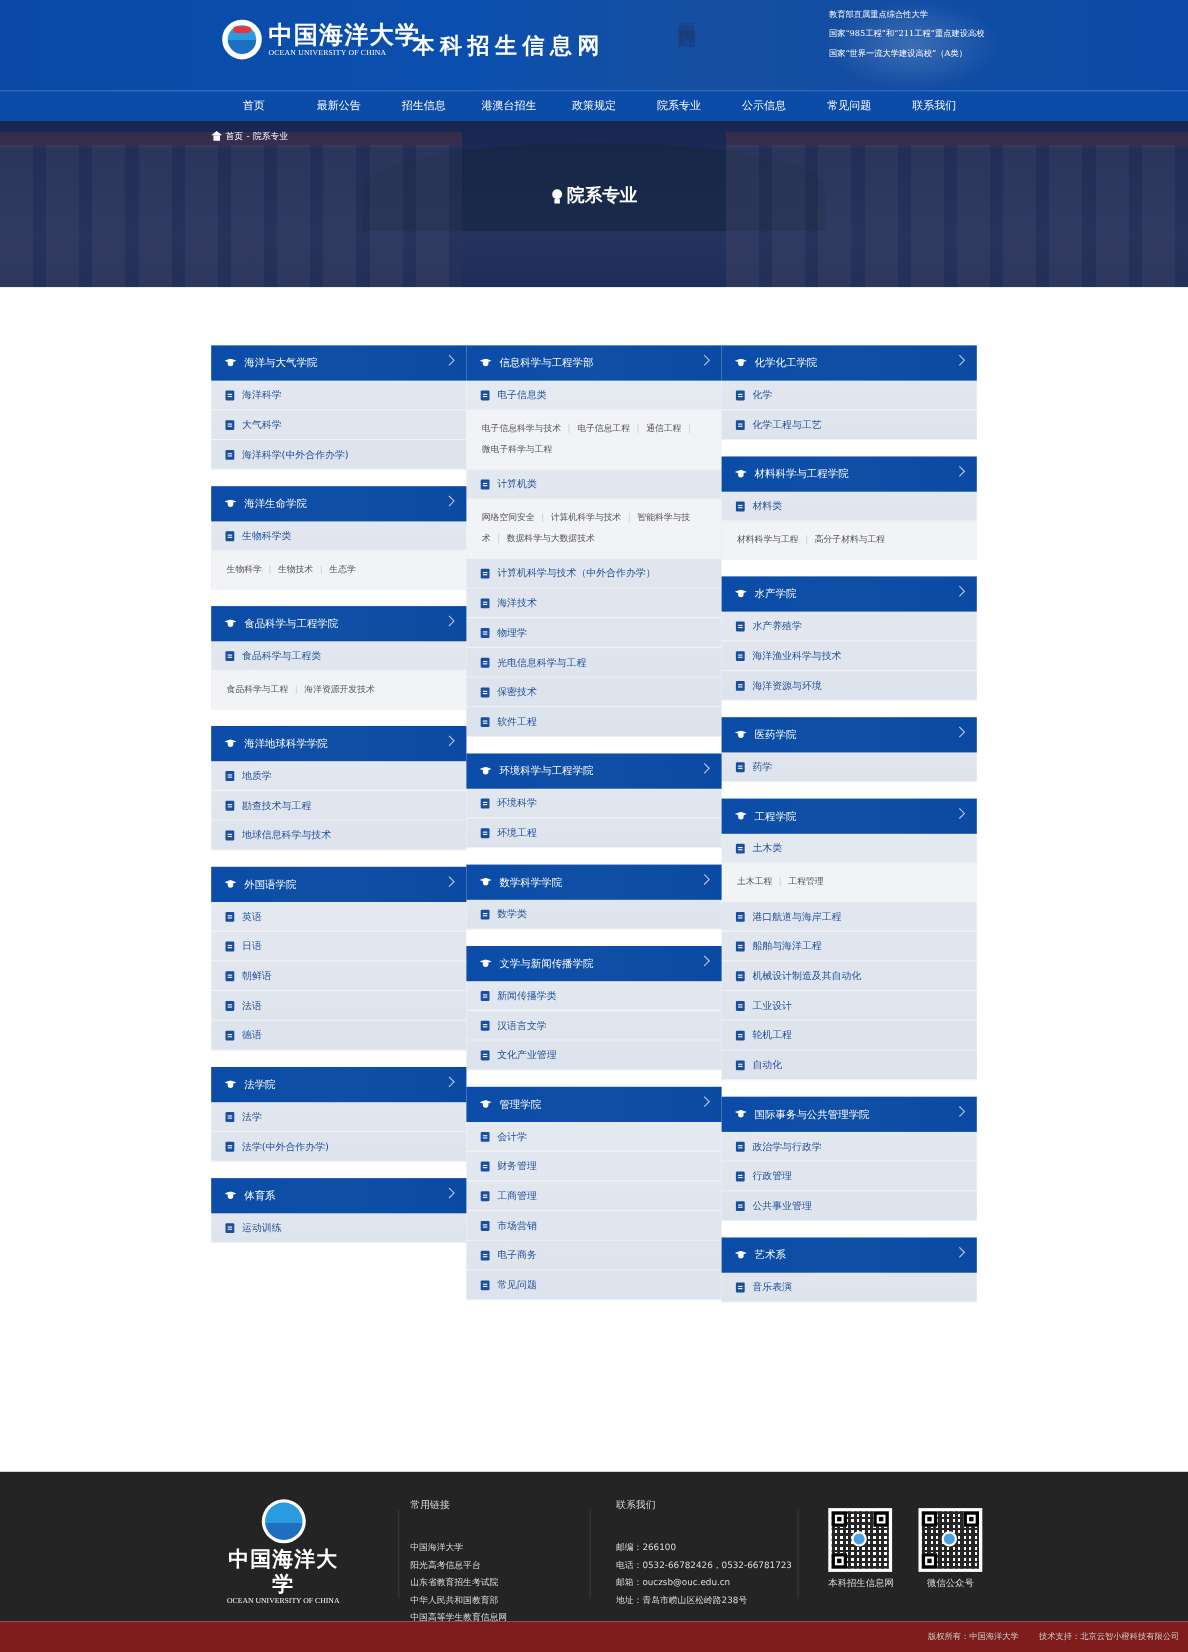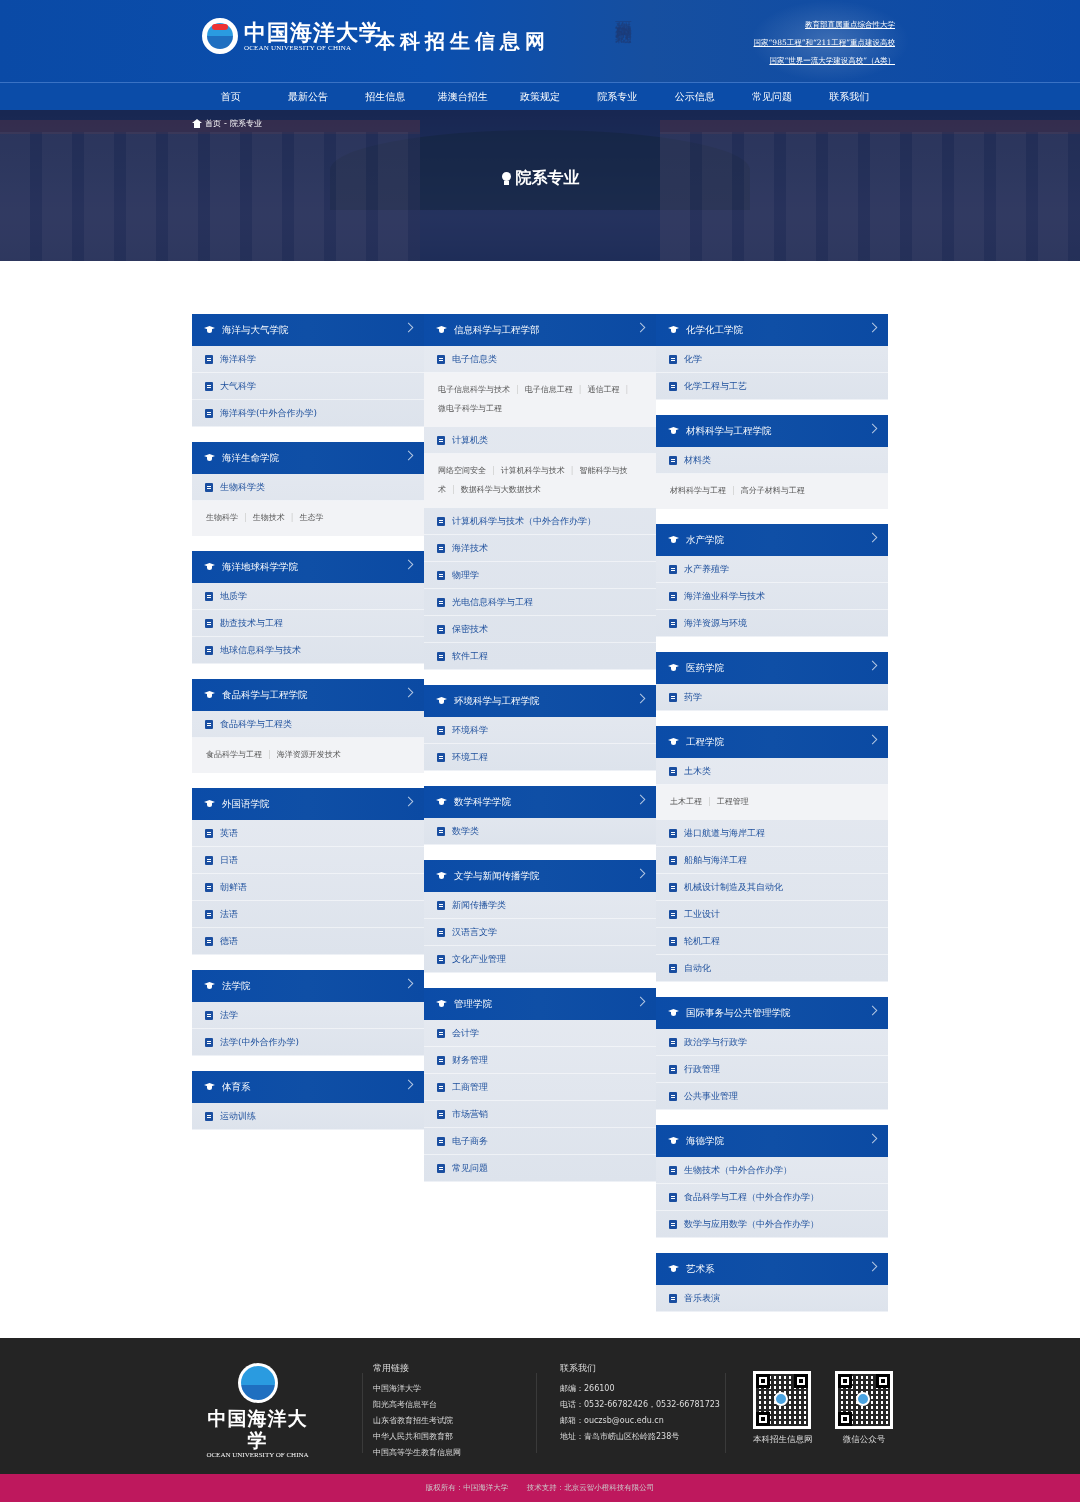--- a/index.html
+++ b/index.html
@@ -9,21 +9,21 @@
   .topbar .deco { position: absolute; left: 560px; top: 0; width: 160px; height: 82px; border-radius: 50% 50% 0 0; background: radial-gradient(ellipse at center, rgba(255,255,255,0.18), rgba(255,255,255,0) 70%); }
   .logo { position: absolute; left: 12px; top: 18px; display: flex; align-items: center; }
   .logo-seal { width: 36px; height: 36px; border-radius: 50%; background: #fff; border: 2px solid #fff; position: relative; overflow: hidden; }
   .logo-seal::before { content: ""; position: absolute; inset: 3px; border-radius: 50%; background: linear-gradient(#2a9be0 50%, #1f6fc0 50%); }
   .logo-seal::after { content: ""; position: absolute; left: 8px; top: 4px; width: 16px; height: 6px; background: #e33; border-radius: 3px; }
   .logo-text { margin-left: 6px; color: #fff; }
   .logo-cn { font-family: "DejaVu Serif", serif; font-size: 22px; font-weight: bold; letter-spacing: 1px; line-height: 24px; }
   .logo-en { font-family: "Liberation Serif", serif; font-size: 7px; letter-spacing: 0.2px; }
   .site-name { position: absolute; left: 185px; top: 28px; color: #fff; font-family: "DejaVu Serif", serif; font-size: 20px; font-weight: bold; letter-spacing: 5px; }
   .callig { position: absolute; left: 420px; top: 8px; color: rgba(30,60,120,0.55); font-family: "DejaVu Serif", serif; font-size: 17px; writing-mode: vertical-rl; line-height: 28px; height: 70px; }
-  .slogans { position: absolute; right: -5px; top: 16px; text-align: right; color: #fff; font-family: "DejaVu Serif", serif; font-size: 7.5px; line-height: 18px; text-decoration: underline; }
+  .slogans { position: absolute; right: -5px; top: 4px; color: #fff; font-family: "DejaVu Serif", serif; font-size: 7.5px; line-height: 18px; }
   .nav { height: 28px; background: #0b4ca8; border-top: 1px solid #3a72c4; }
   .nav ul { width: 700px; margin: 0 auto; display: flex; list-style: none; justify-content: space-between; padding: 0 2px; }
   .nav li { width: 78px; text-align: center; color: #fff; font-size: 10px; line-height: 27px; cursor: pointer; }
   .banner { height: 151px; position: relative; overflow: hidden; background: linear-gradient(180deg, #1d2d55 0%, #2a3a63 40%, #3a4670 70%, #2c3a62 100%); }
   .banner .bld-l { position: absolute; left: 0; top: 22px; width: 420px; height: 140px; background: repeating-linear-gradient(90deg, rgba(120,110,130,0.45) 0 30px, rgba(70,70,100,0.5) 30px 42px); }
   .banner .bld-r { position: absolute; right: 0; top: 22px; width: 420px; height: 140px; background: repeating-linear-gradient(90deg, rgba(120,110,130,0.45) 0 30px, rgba(70,70,100,0.5) 30px 42px); }
   .banner .roof-l, .banner .roof-r { position: absolute; top: 10px; width: 420px; height: 14px; background: rgba(140,70,70,0.55); }
   .banner .roof-l { left: 0; } .banner .roof-r { right: 0; }
   .banner .hill { position: absolute; left: 330px; top: 20px; width: 420px; height: 80px; background: rgba(20,40,40,0.55); border-radius: 50% 50% 0 0; }
   .banner .overlay { position: absolute; inset: 0; background: rgba(20,35,80,0.55); }
@@ -52,33 +52,33 @@
   .sep { color: #ccc; margin: 0 6px; }
 
   .footer { background: #242424; height: 136px; }
   .footer .inner { width: 700px; margin: 0 auto; position: relative; height: 136px; }
   .f-logo { position: absolute; left: 10px; top: 25px; width: 115px; text-align: center; color: #fff; }
   .f-seal { width: 40px; height: 40px; margin: 0 auto 4px; border-radius: 50%; background: #fff; position: relative; }
   .f-seal::before { content: ""; position: absolute; inset: 3px; border-radius: 50%; background: linear-gradient(#2a9be0 55%, #1f6fc0 55%); }
   .f-cn { font-family: "DejaVu Serif", serif; font-size: 19px; font-weight: bold; letter-spacing: 1px; line-height: 22px; }
   .f-en { font-family: "Liberation Serif", serif; font-size: 7px; }
   .f-links { position: absolute; left: 183px; top: 24px; border-left: 1px solid #3a3a3a; padding-left: 0; }
-  .f-col-title { color: #ddd; font-size: 9px; margin-bottom: 6px; }
+  .f-col-title { color: #ddd; font-size: 9px; margin-bottom: 24px; }
   .f-item { color: #ddd; font-size: 8px; line-height: 16px; cursor: pointer; }
   .f-contact { position: absolute; left: 370px; top: 24px; }
   .vline { position: absolute; top: 35px; width: 1px; height: 80px; background: #3a3a3a; }
   .qr-wrap { position: absolute; top: 33px; text-align: center; color: #ddd; font-size: 8.5px; }
   .qr { width: 58px; height: 58px; background: #fff; padding: 3px; position: relative; margin-bottom: 5px; }
   .qr-inner { width: 100%; height: 100%; background:
       repeating-linear-gradient(0deg, #000 0 2px, transparent 2px 5px),
       repeating-linear-gradient(90deg, #000 0 3px, #fff 3px 5px); opacity: 0.85; position: relative; }
   .qr-corner { position: absolute; width: 14px; height: 14px; border: 3px solid #000; background: #fff; }
   .qr-corner::after { content: ""; position: absolute; left: 2px; top: 2px; width: 4px; height: 4px; background: #000; }
   .qr-dot { position: absolute; left: 21px; top: 21px; width: 14px; height: 14px; border-radius: 50%; background: #4aa3e0; border: 2px solid #fff; }
-  .copyright { background: #be185d; height: 28px; color: #ccc; font-size: 7.5px; text-align: center; line-height: 28px; }
+  .copyright { background: #7f1d1d; height: 28px; color: #ccc; font-size: 7.5px; text-align: right; line-height: 28px; }
   .copyright span { margin: 0 8px; }
 </style>
 </head>
 <body>
 
 <div class="topbar">
   <div class="inner">
     <div class="deco"></div>
     <div class="logo">
       <div class="logo-seal"></div>
@@ -159,51 +159,51 @@
         </div>
         <div class="row">
           <span class="book-icon"></span>
           <span>生物科学类</span>
         </div>
         <div class="sub"><span>生物科学</span><span class="sep">|</span><span>生物技术</span><span class="sep">|</span><span>生态学</span></div>
       </div>
       <div class="card">
         <div class="card-head">
           <span class="cap-icon"></span>
+          <span>食品科学与工程学院</span>
+          <span class="chev"></span>
+        </div>
+        <div class="row">
+          <span class="book-icon"></span>
+          <span>食品科学与工程类</span>
+        </div>
+        <div class="sub"><span>食品科学与工程</span><span class="sep">|</span><span>海洋资源开发技术</span></div>
+      </div>
+      <div class="card">
+        <div class="card-head">
+          <span class="cap-icon"></span>
           <span>海洋地球科学学院</span>
           <span class="chev"></span>
         </div>
         <div class="row">
           <span class="book-icon"></span>
           <span>地质学</span>
         </div>
         <div class="row">
           <span class="book-icon"></span>
           <span>勘查技术与工程</span>
         </div>
         <div class="row">
           <span class="book-icon"></span>
           <span>地球信息科学与技术</span>
         </div>
       </div>
       <div class="card">
         <div class="card-head">
           <span class="cap-icon"></span>
-          <span>食品科学与工程学院</span>
-          <span class="chev"></span>
-        </div>
-        <div class="row">
-          <span class="book-icon"></span>
-          <span>食品科学与工程类</span>
-        </div>
-        <div class="sub"><span>食品科学与工程</span><span class="sep">|</span><span>海洋资源开发技术</span></div>
-      </div>
-      <div class="card">
-        <div class="card-head">
-          <span class="cap-icon"></span>
           <span>外国语学院</span>
           <span class="chev"></span>
         </div>
         <div class="row">
           <span class="book-icon"></span>
           <span>英语</span>
         </div>
         <div class="row">
           <span class="book-icon"></span>
           <span>日语</span>
@@ -471,39 +471,20 @@
           <span class="book-icon"></span>
           <span>政治学与行政学</span>
         </div>
         <div class="row">
           <span class="book-icon"></span>
           <span>行政管理</span>
         </div>
         <div class="row">
           <span class="book-icon"></span>
           <span>公共事业管理</span>
-        </div>
-      </div>
-      <div class="card">
-        <div class="card-head">
-          <span class="cap-icon"></span>
-          <span>海德学院</span>
-          <span class="chev"></span>
-        </div>
-        <div class="row">
-          <span class="book-icon"></span>
-          <span>生物技术（中外合作办学）</span>
-        </div>
-        <div class="row">
-          <span class="book-icon"></span>
-          <span>食品科学与工程（中外合作办学）</span>
-        </div>
-        <div class="row">
-          <span class="book-icon"></span>
-          <span>数学与应用数学（中外合作办学）</span>
         </div>
       </div>
       <div class="card">
         <div class="card-head">
           <span class="cap-icon"></span>
           <span>艺术系</span>
           <span class="chev"></span>
         </div>
         <div class="row">
           <span class="book-icon"></span>

